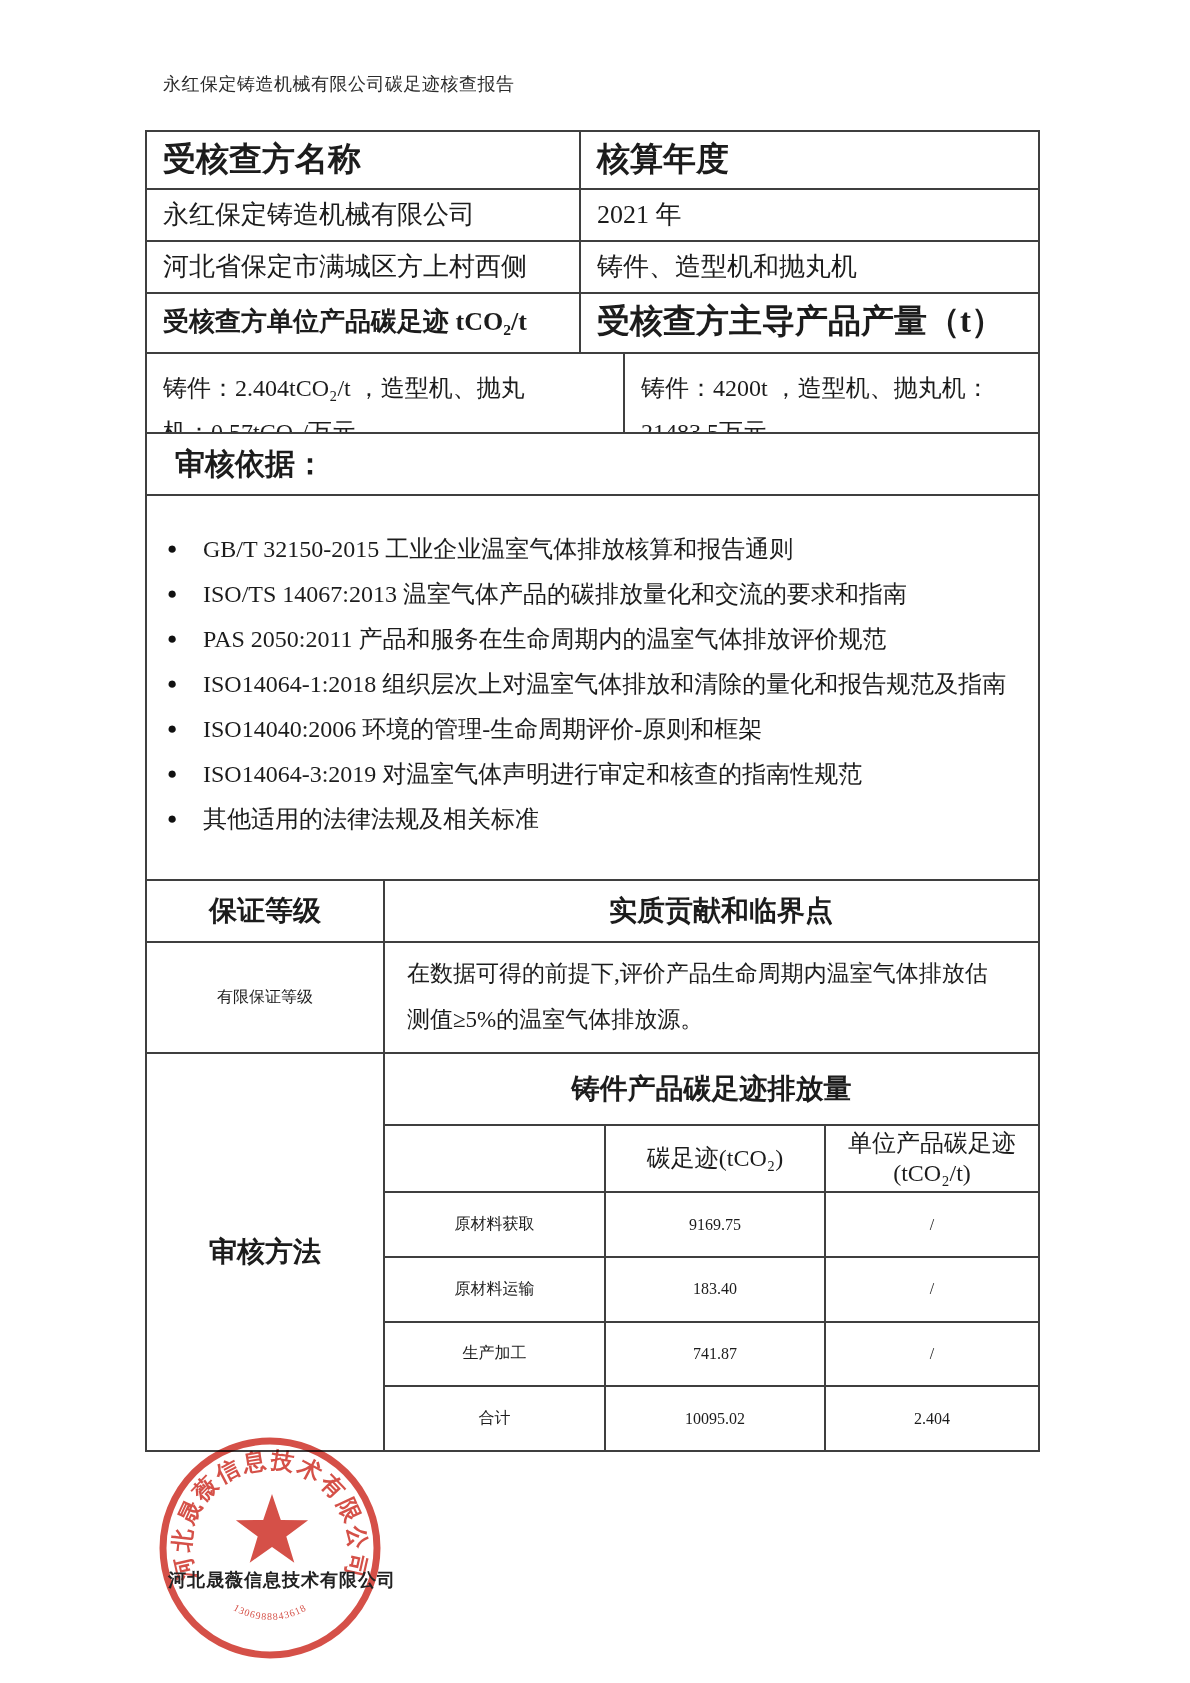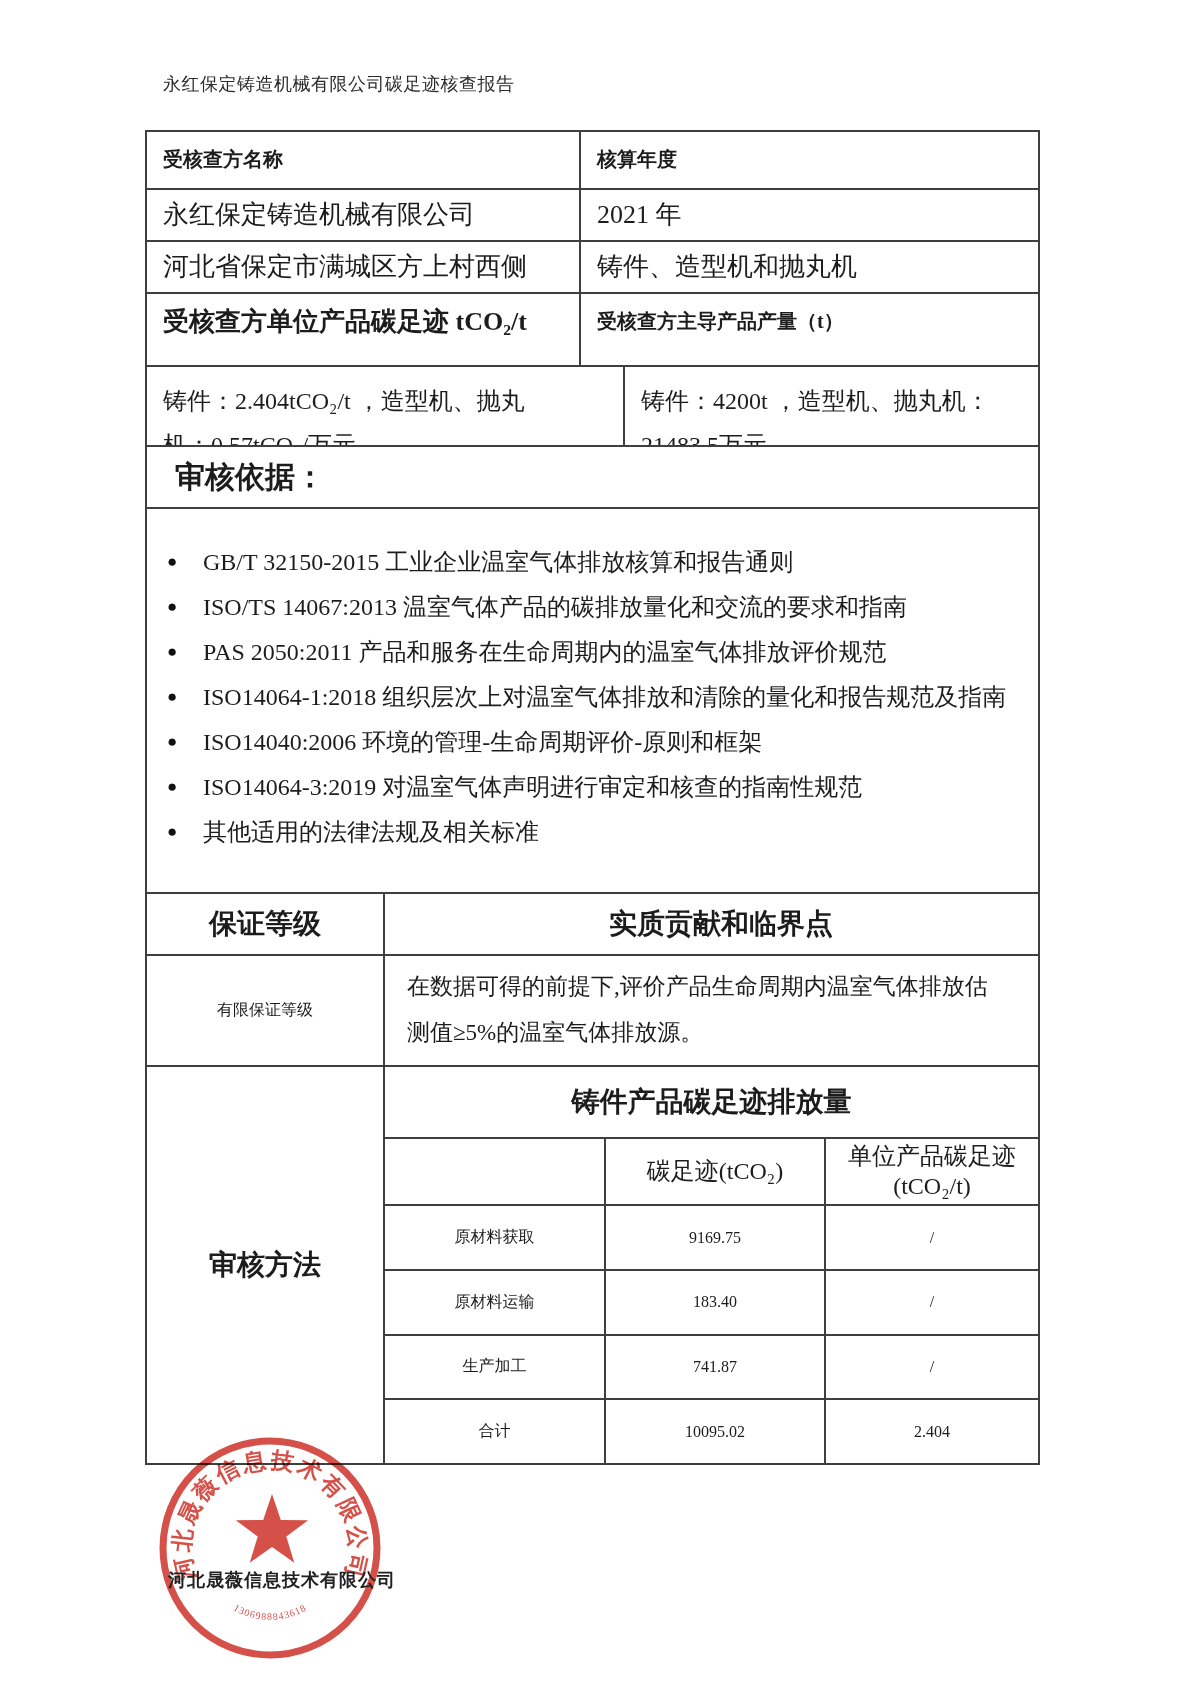--- a/index.html
+++ b/index.html
@@ -12,25 +12,25 @@
   .row { display:flex; width:100%; border-top:2px solid #3f3f3f; }
   .row:first-child { border-top:none; }
   .cell { overflow:hidden; }
   .cell + .cell { border-left:2px solid #3f3f3f; }
 
   .c-l1 { width:432px; flex:0 0 432px; }
   .c-r1 { flex:1; }
   .c-l2 { width:236px; flex:0 0 236px; }
   .c-r2 { flex:1;padding-left:19px; }
 
-  .h56 { height:56px; } .h52 { height:52px; } .h57 { height:73px; }
+  .h56 { height:56px; } .h52 { height:52px; } .h57 { height:60px; }
   .h112 { height:80px;gap:44px; } .h62 { height:62px; } .h385 { height:385px; }
   .h111 { height:111px; } .h70 { height:70px; } .h68 { height:68px; } .h65 { height:65px; }
 
-  .lbl { font-weight:bold; font-size:20px; padding-left:16px; white-space:nowrap; }
+  .lbl { font-weight:bold; font-size:33px; padding-left:16px; white-space:nowrap; }
   .lbl.tight { font-size:26px; }
   .v56 { line-height:54px; } .v52 { line-height:50px; } .v57 { line-height:55px; }
   .val { font-size:26px; padding-left:16px; white-space:nowrap; }
   .wrapcell { font-size:24px; line-height:44px; padding:12px 18px 0 16px; white-space:normal; }
   .wrapcell.rt { padding:12px 8px 0 16px; }
 
   .basis-title { font-weight:bold; font-size:30px; line-height:60px; padding-left:16px;margin-left:12px; }
   .bullets { padding-top:30px; }
   .b-item { display:flex; align-items:center; height:45px; padding-left:20px; font-size:24px; }
   .b-dot { width:20px; font-size:17px; line-height:45px; color:#111; flex:0 0 20px; }

